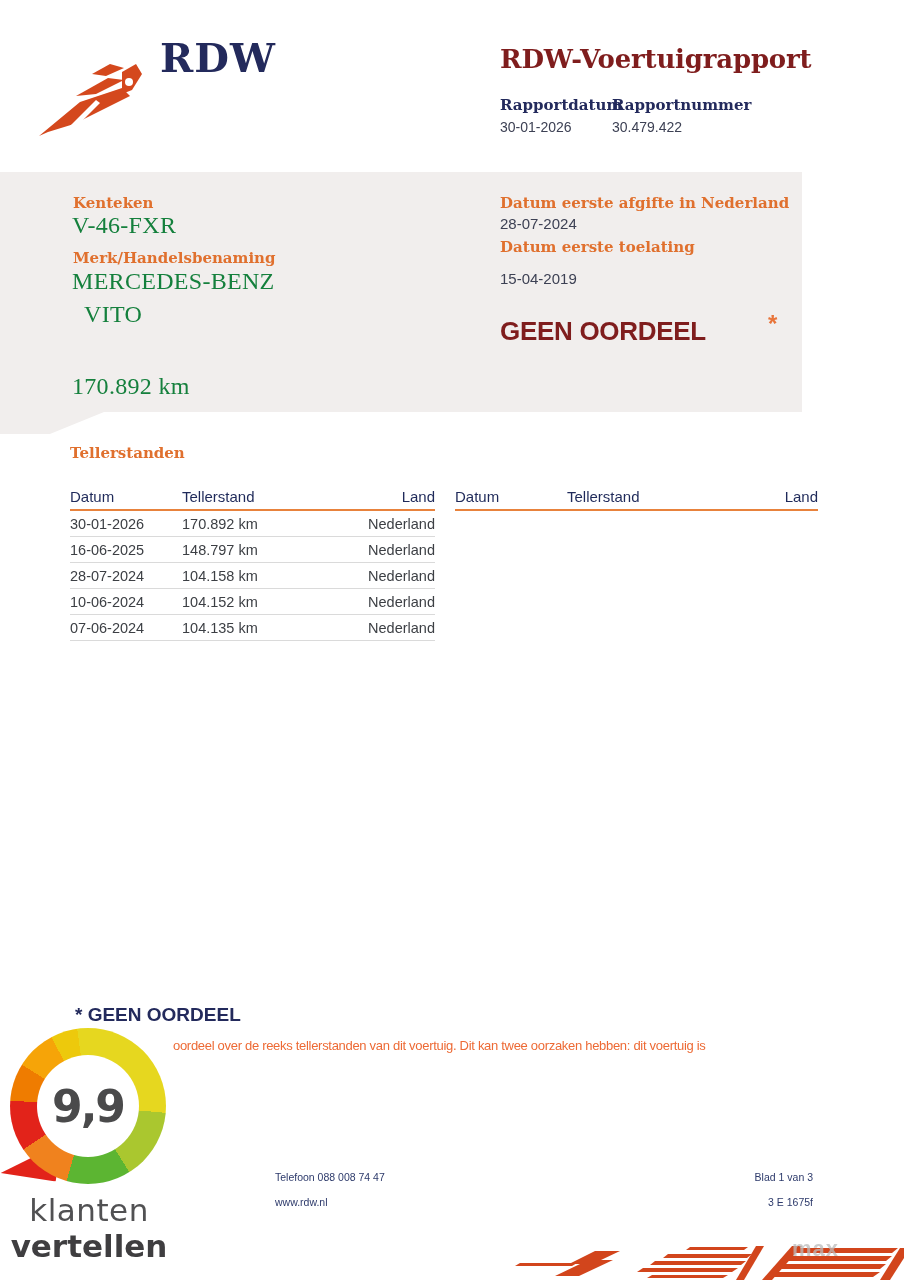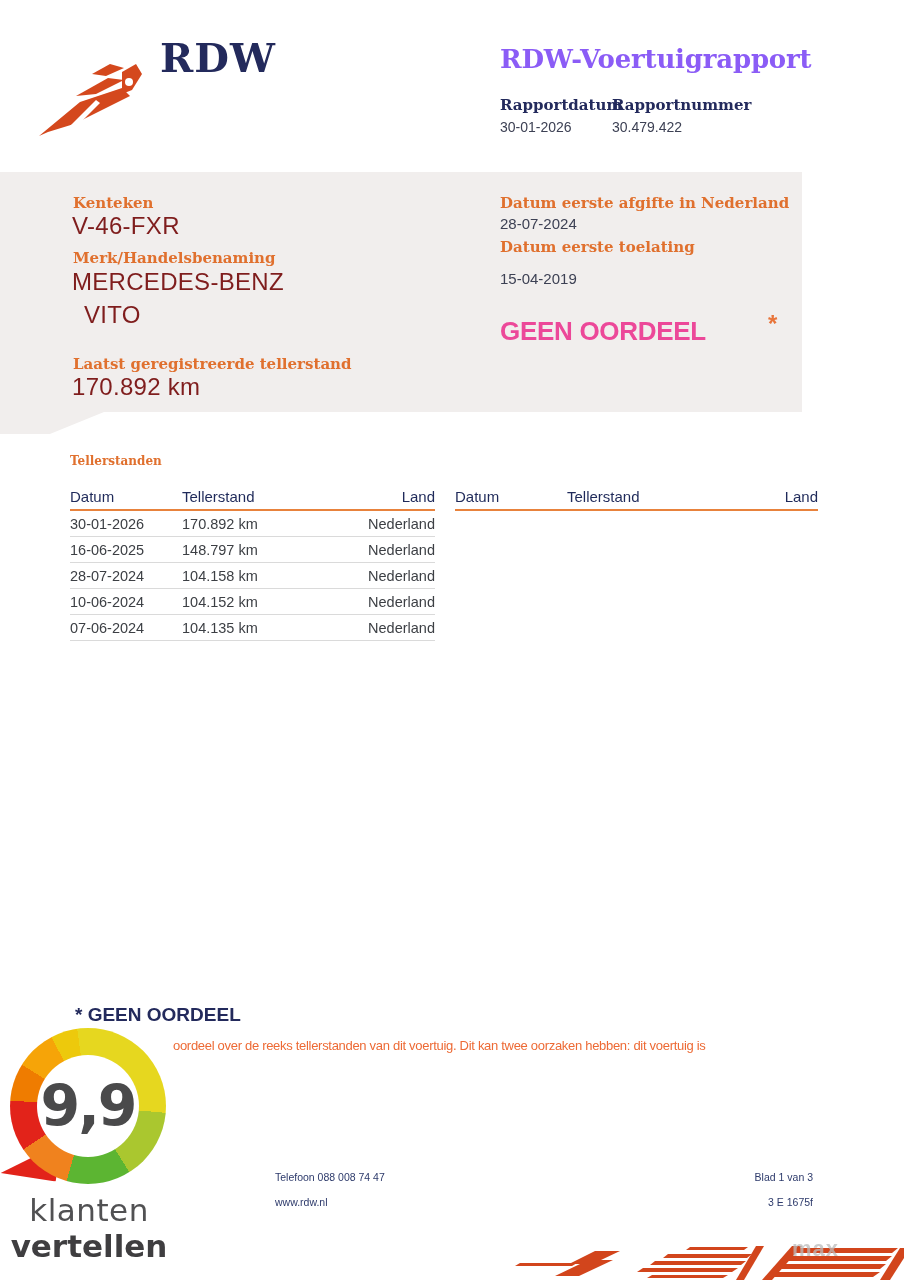--- a/index.html
+++ b/index.html
@@ -4,42 +4,42 @@
 <style>
   html,body{margin:0;padding:0;background:#ffffff;}
   .page{position:relative;width:904px;height:1280px;background:#ffffff;overflow:hidden;
         font-family:"Liberation Sans",sans-serif;}
 
   
   .feather{position:absolute;left:36px;top:48px;width:110px;height:92px;}
   .wordmark{position:absolute;left:160px;top:34px;font-family:"DejaVu Serif",serif;
             font-weight:bold;font-size:40px;color:#232a5c;letter-spacing:1px;}
   .doc-title{position:absolute;left:500px;top:44px;font-family:"DejaVu Serif",serif;
-             font-weight:bold;font-size:26px;color:#8b5cf6;letter-spacing:-0.2px;}
+             font-weight:bold;font-size:26px;color:#7f1d1d;letter-spacing:-0.2px;}
   .meta-label{position:absolute;top:96px;font-family:"DejaVu Serif",serif;font-weight:bold;
               font-size:15px;color:#232a5c;}
   .meta-value{position:absolute;top:119px;font-size:14px;color:#3d4154;}
   .m1{left:500px;} .m2{left:612px;}
 
   
   .graybox{position:absolute;left:0;top:172px;width:802px;height:240px;background:#f1eeed;}
   .graybox-tail{position:absolute;left:0;top:412px;width:104px;height:22px;background:#f1eeed;
                 clip-path:polygon(0 0,100% 0,48% 100%,0 100%);}
   .field-label{position:absolute;font-family:"DejaVu Serif",serif;font-weight:bold;
                font-size:15px;color:#e0702e;}
-  .big-serif{position:absolute;font-family:Liberation Sans, sans-serif;font-size:24px;color:#7f1d1d;
+  .big-serif{position:absolute;font-family:Liberation Serif, serif;font-size:24px;color:#15803d;
              letter-spacing:0.3px;}
   .plain-value{position:absolute;font-size:15px;color:#3d4154;}
   .oordeel{position:absolute;left:500px;top:316px;font-size:26px;font-weight:bold;
-           color:#ec4899;letter-spacing:-0.3px;}
+           color:#7f1d1d;letter-spacing:-0.3px;}
   .oordeel-star{position:absolute;left:768px;top:310px;font-size:24px;font-weight:bold;color:#e8743a;}
 
   
-  .section-title{position:absolute;left:70px;top:454px;font-family:"DejaVu Serif",serif;
-                 font-weight:bold;font-size:12px;color:#e0702e;}
+  .section-title{position:absolute;left:70px;top:444px;font-family:"DejaVu Serif",serif;
+                 font-weight:bold;font-size:15px;color:#e0702e;}
   .mtable{position:absolute;top:488px;}
   .t1{left:70px;width:365px;}
   .t2{left:455px;width:363px;}
   .thead{display:flex;border-bottom:2px solid #e8823c;padding-bottom:4px;
          font-size:15px;font-weight:normal;color:#1f2a5a;}
   .trow{display:flex;border-bottom:1px solid #dadada;padding:5px 0 4px 0;
         font-size:14.5px;color:#3c3f44;}
   .c-datum{width:112px;text-align:left;}
   .c-teller{flex:1;text-align:left;}
   .c-land{width:95px;text-align:right;}
@@ -62,21 +62,21 @@
           #f0821e 196deg 236deg,
           #e2231a 236deg 274deg,
           #ef7c00 274deg 302deg,
           #f6a408 302deg 332deg,
           #edc90c 332deg 352deg,
           #e6d71f 352deg 360deg);}
   .ring-tail{position:absolute;left:0px;top:126px;width:64px;height:38px;background:#e2231a;
              clip-path:polygon(100% 0,0 62%,84% 100%);transform:rotate(-6deg);}
   .ring-center{position:absolute;left:37px;top:35px;width:102px;height:102px;border-radius:50%;
                background:#ffffff;display:flex;align-items:center;justify-content:center;}
-  .score{font-family:"DejaVu Sans",sans-serif;font-weight:bold;font-size:57px;color:#4a4a4b;
+  .score{font-family:"DejaVu Sans",sans-serif;font-weight:bold;font-size:44px;color:#4a4a4b;
          letter-spacing:-2px;}
   .kv-line{position:absolute;left:0;width:178px;text-align:center;
            font-family:"DejaVu Sans",sans-serif;color:#515153;}
   .kv1{top:172px;font-size:31px;font-weight:normal;letter-spacing:0.5px;}
   .kv2{top:208px;font-size:31px;font-weight:bold;color:#3f3e40;}
 
   
   .foot{position:absolute;font-size:10.5px;color:#2d3a6b;text-align:center;}
   .f-phone{left:275px;top:1171px;}
   .f-web{left:275px;top:1196px;}
@@ -109,21 +109,20 @@
   <div class="meta-value m2">30.479.422</div>
 
   <div class="graybox"></div>
   <div class="graybox-tail"></div>
 
   <div class="field-label" style="left:73px;top:194px;">Kenteken</div>
   <div class="big-serif" style="left:72px;top:212px;">V-46-FXR</div>
   <div class="field-label" style="left:73px;top:249px;">Merk/Handelsbenaming</div>
   <div class="big-serif" style="left:72px;top:268px;">MERCEDES-BENZ</div>
   <div class="big-serif" style="left:84px;top:301px;">VITO</div>
-  <div class="field-label" style="left:73px;top:355px;">Laatst geregistreerde tellerstand</div>
   <div class="big-serif" style="left:72px;top:373px;">170.892 km</div>
 
   <div class="field-label" style="left:500px;top:194px;">Datum eerste afgifte in Nederland</div>
   <div class="plain-value" style="left:500px;top:215px;">28-07-2024</div>
   <div class="field-label" style="left:500px;top:238px;">Datum eerste toelating</div>
   <div class="plain-value" style="left:500px;top:270px;">15-04-2019</div>
   <div class="oordeel">GEEN OORDEEL</div>
   <div class="oordeel-star">*</div>
 
   <div class="section-title">Tellerstanden</div>

